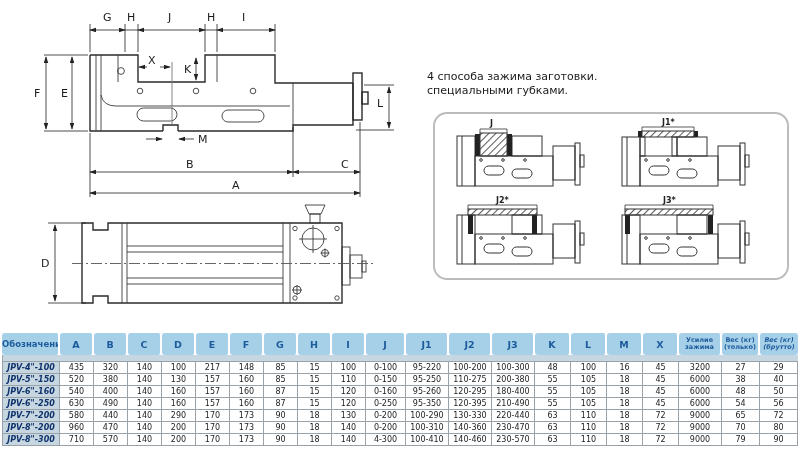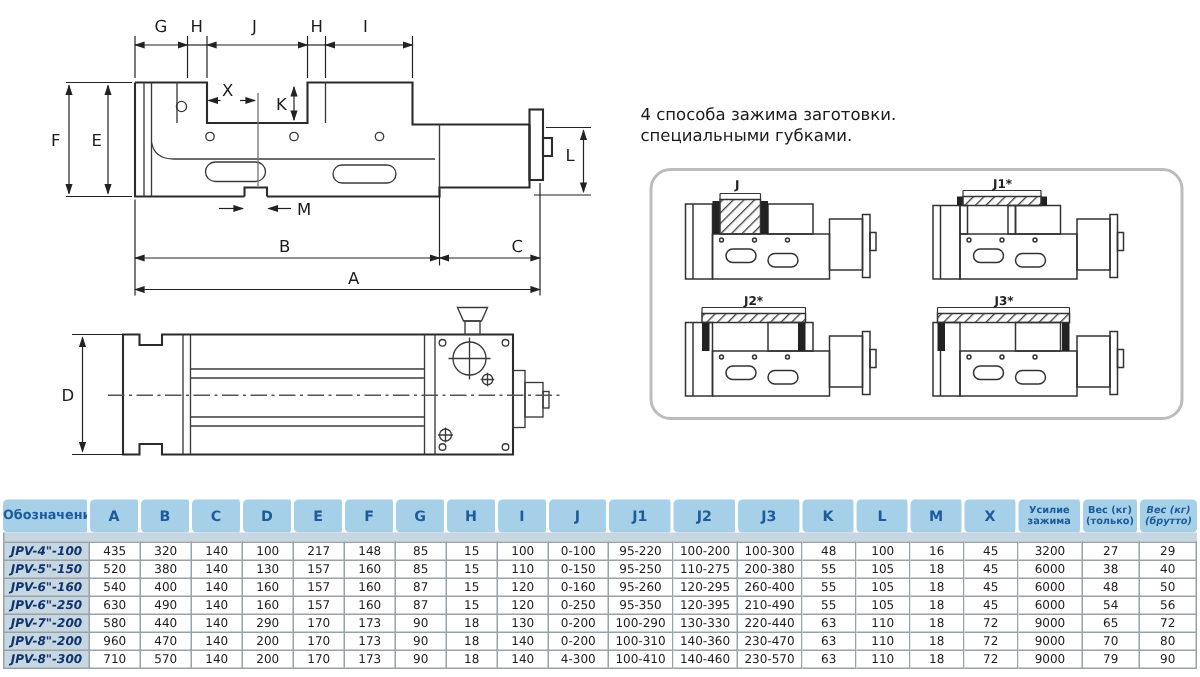--- a/index.html
+++ b/index.html
@@ -391,21 +391,21 @@
             <td>140</td>
             <td>160</td>
             <td>157</td>
             <td>160</td>
             <td>87</td>
             <td>15</td>
             <td>120</td>
             <td>0-160</td>
             <td>95-260</td>
             <td>120-295</td>
-            <td>260-400</td>
+            <td>180-400</td>
             <td>55</td>
             <td>105</td>
             <td>18</td>
             <td>45</td>
             <td>6000</td>
             <td>48</td>
             <td>50</td>
           </tr>
           <tr>
             <td>JPV-6"-250</td>

